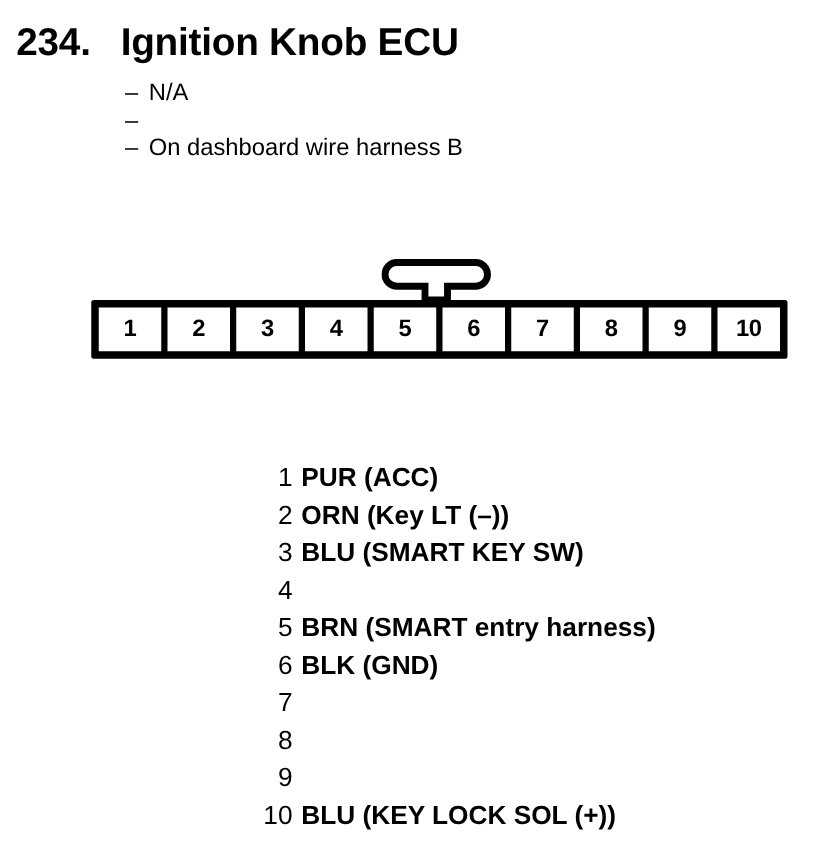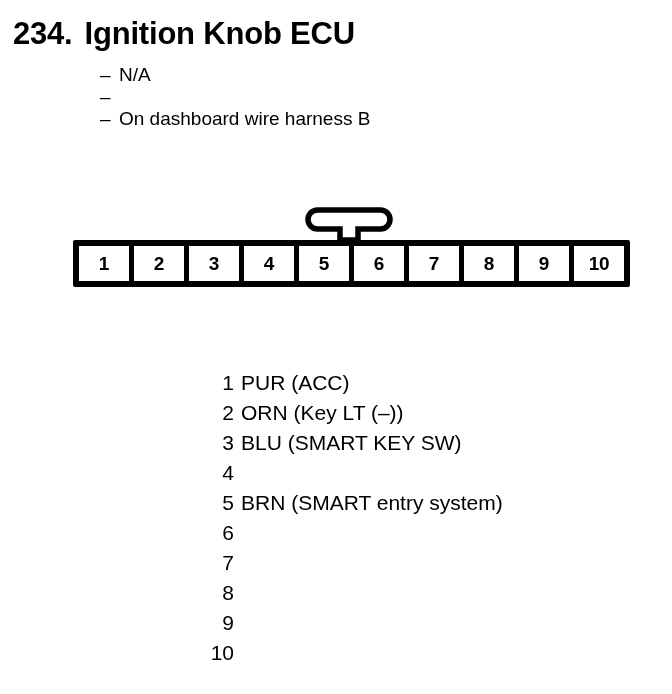--- a/index.html
+++ b/index.html
@@ -21,21 +21,21 @@
   #page-title {
     position: absolute;
     left: 13px;
     top: 16px;
     font-size: 31px;
     font-weight: bold;
     letter-spacing: -0.2px;
     white-space: nowrap;
     line-height: 36px;
   }
-  #page-title .title-number { margin-right: 12px; }
+  #page-title .title-number { margin-right: 24px; }
 
   
   #notes {
     position: absolute;
     left: 100px;
     top: 64px;
     font-size: 19px;
     line-height: 22px;
   }
   .note-row {
@@ -104,21 +104,21 @@
     height: 30px;
     white-space: nowrap;
   }
   .pin-num {
     width: 121px;
     flex: 0 0 121px;
     text-align: right;
     padding-right: 7px;
     box-sizing: border-box;
   }
-  .pin-desc { flex: 1 1 auto; }
+  .pin-desc { flex: 1 1 auto; font-weight: bold; }
 </style>
 </head>
 <body>
 
 <div id="page-title">
   <span class="title-number">234.</span><span>Ignition Knob ECU</span>
 </div>
 
 <div id="notes">
     <div class="note-row">
@@ -165,30 +165,32 @@
     </div>
     <div class="pin-row">
       <span class="pin-num">3</span>
       <span class="pin-desc">BLU (SMART KEY SW)</span>
     </div>
     <div class="pin-row">
       <span class="pin-num">4</span>
     </div>
     <div class="pin-row">
       <span class="pin-num">5</span>
-      <span class="pin-desc">BRN (SMART entry system)</span>
+      <span class="pin-desc">BRN (SMART entry harness)</span>
     </div>
     <div class="pin-row">
       <span class="pin-num">6</span>
+      <span class="pin-desc">BLK (GND)</span>
     </div>
     <div class="pin-row">
       <span class="pin-num">7</span>
     </div>
     <div class="pin-row">
       <span class="pin-num">8</span>
     </div>
     <div class="pin-row">
       <span class="pin-num">9</span>
     </div>
     <div class="pin-row">
       <span class="pin-num">10</span>
+      <span class="pin-desc">BLU (KEY LOCK SOL (+))</span>
     </div>
   </div>
 
 </body></html>

